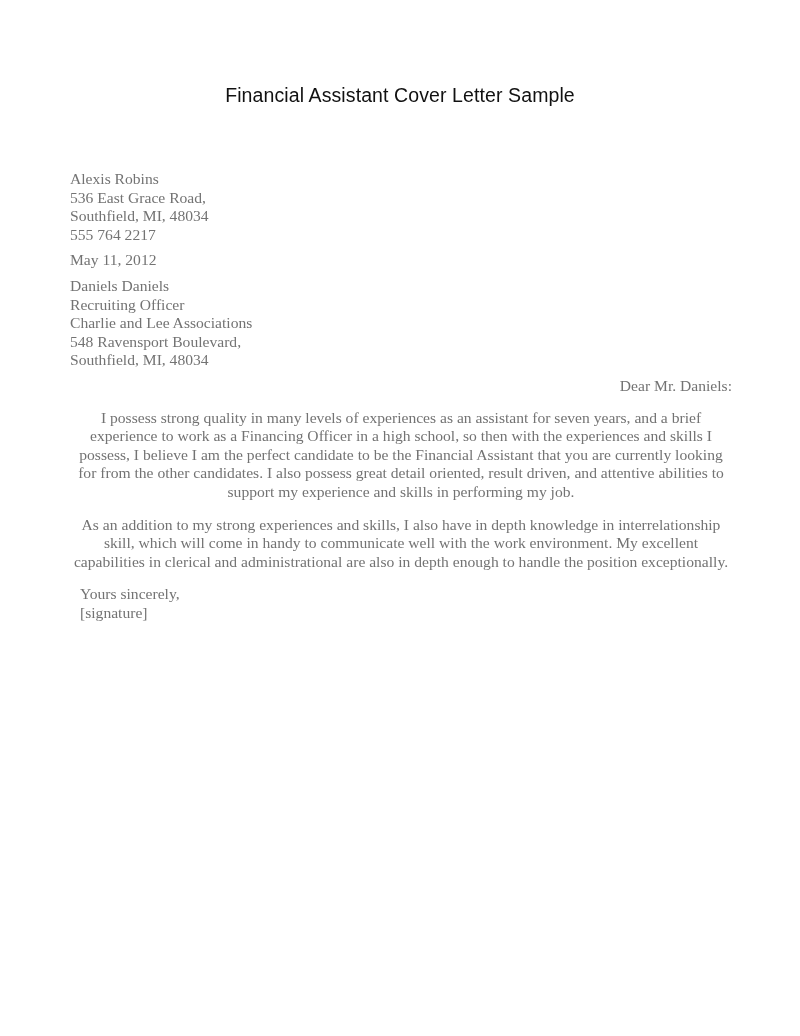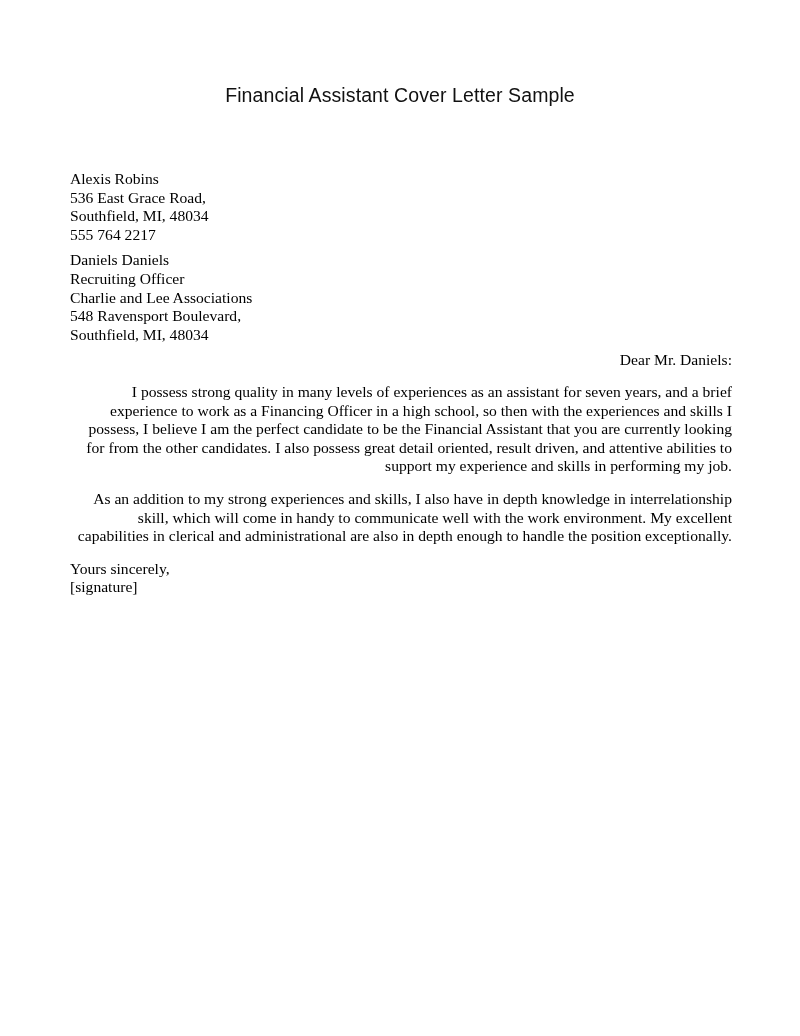--- a/index.html
+++ b/index.html
@@ -29,64 +29,67 @@
     letter-spacing: 0.1px;
   }
   .letter-body {
     position: absolute;
     top: 170px;
     left: 70px;
     width: 662px;
     font-family: "Liberation Serif", serif;
     font-size: 15.6px;
     line-height: 18.6px;
-    color: #000000;
+    color: #737373;
     text-align: left;
   }
   .block {
     margin: 0 0 7px 0;
   }
   .block.para {
     margin: 0 0 14px 0;
   }
   .block.tight {
     margin: 0 0 7px 0;
   }
   .line {
     display: block;
     white-space: pre-wrap;
   }
   .salutation {
     margin: 0 0 13px 0;
     text-align: right;
   }
   .closing {
-    margin: 0;
+    margin: 10px;
   }
   .para-text {
     display: block;
-    text-align: right;
+    text-align: center;
   }
 </style>
 </head>
 <body>
 
 <div class="page">
 
   <div class="doc-title">Financial Assistant Cover Letter Sample</div>
 
   <div class="letter-body">
 
     <div class="block tight">
       <span class="line">Alexis Robins</span>
       <span class="line">536 East Grace Road,</span>
       <span class="line">Southfield, MI, 48034</span>
       <span class="line">555 764 2217</span>
     </div>
 
+    <div class="block tight">
+      <span class="line">May 11, 2012</span>
+    </div>
 
     <div class="block tight">
       <span class="line">Daniels Daniels</span>
       <span class="line">Recruiting Officer</span>
       <span class="line">Charlie and Lee Associations</span>
       <span class="line">548 Ravensport Boulevard,</span>
       <span class="line">Southfield, MI, 48034</span>
     </div>
 
     <div class="block salutation">

